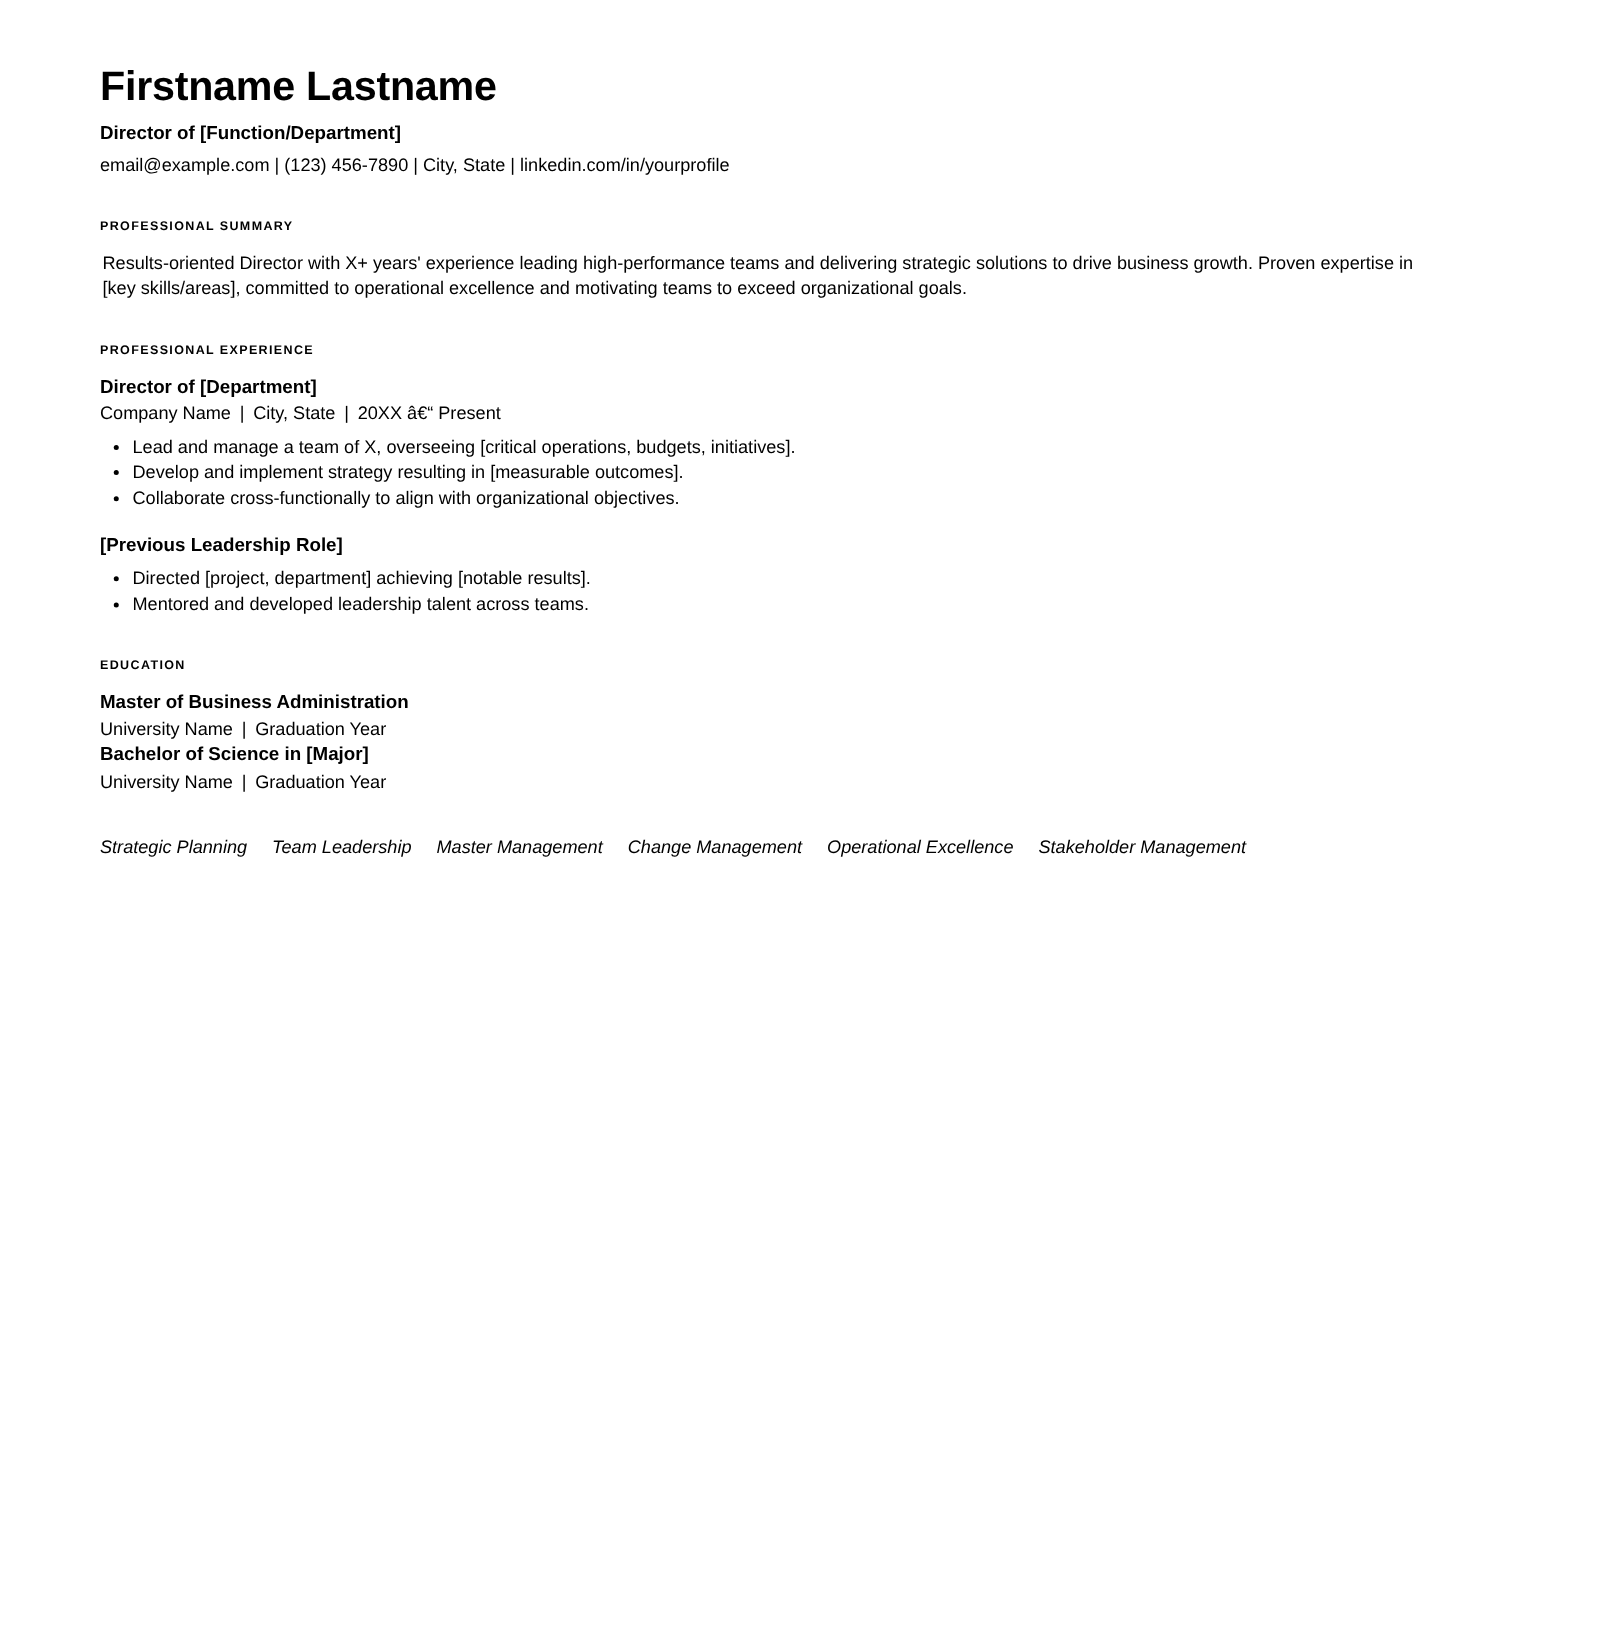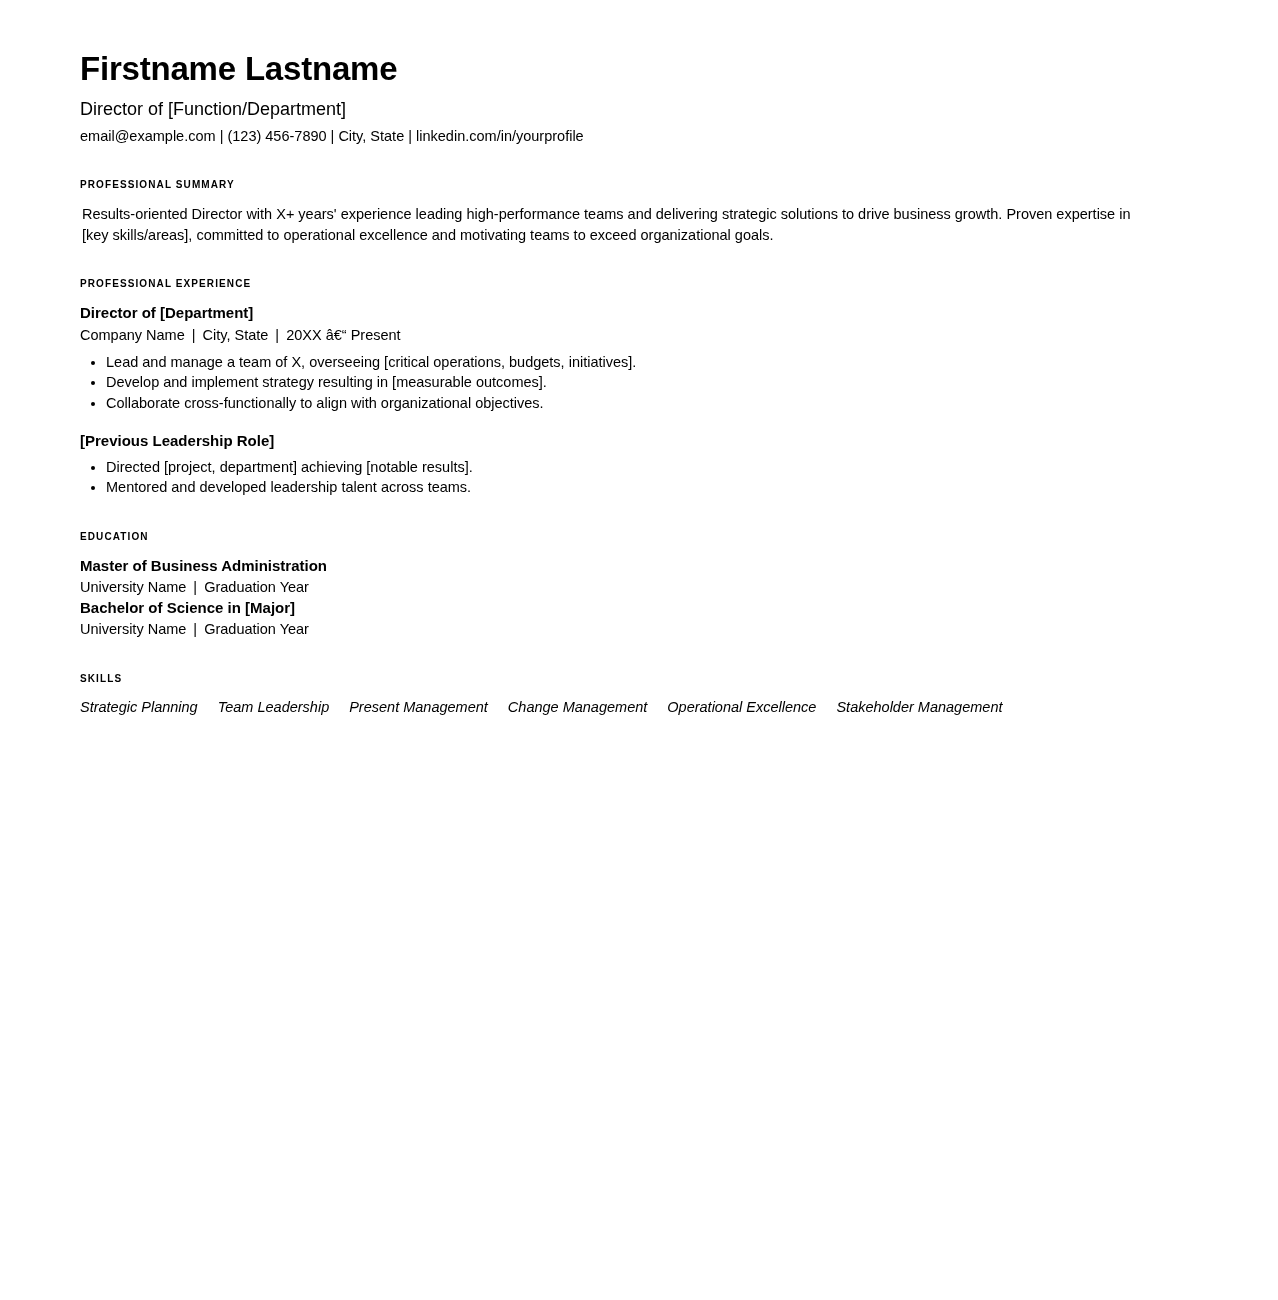--- a/index.html
+++ b/index.html
@@ -25,22 +25,22 @@
 
   
   .name {
     font-size: 33px;
     font-weight: bold;
     line-height: 1.18;
     letter-spacing: -0.2px;
     margin: 0 0 9px 0;
   }
   .headline {
-    font-size: 18px;
-    font-weight: normal;
+    font-size: 15px;
+    font-weight: bold;
     line-height: 1.25;
     margin: 0 0 7px 0;
   }
   .contact {
     font-size: 14.5px;
     line-height: 1.3;
     margin: 0;
   }
 
   
@@ -164,20 +164,19 @@
         <div class="entry-meta"><span>University Name</span><span class="sep">|</span><span>Graduation Year</span></div>
       </div>
 
       <div class="edu-entry">
         <div class="entry-title">Bachelor of Science in [Major]</div>
         <div class="entry-meta"><span>University Name</span><span class="sep">|</span><span>Graduation Year</span></div>
       </div>
     </div>
 
     <div class="section">
-      <h2 class="section-title">SKILLS</h2>
       <div class="skills-row">
-        <span class="skill">Strategic Planning</span><span class="skill">Team Leadership</span><span class="skill">Present Management</span><span class="skill">Change Management</span><span class="skill">Operational Excellence</span><span class="skill">Stakeholder Management</span>
+        <span class="skill">Strategic Planning</span><span class="skill">Team Leadership</span><span class="skill">Master Management</span><span class="skill">Change Management</span><span class="skill">Operational Excellence</span><span class="skill">Stakeholder Management</span>
       </div>
     </div>
 
   </div>
 </div>
 
 </body></html>

